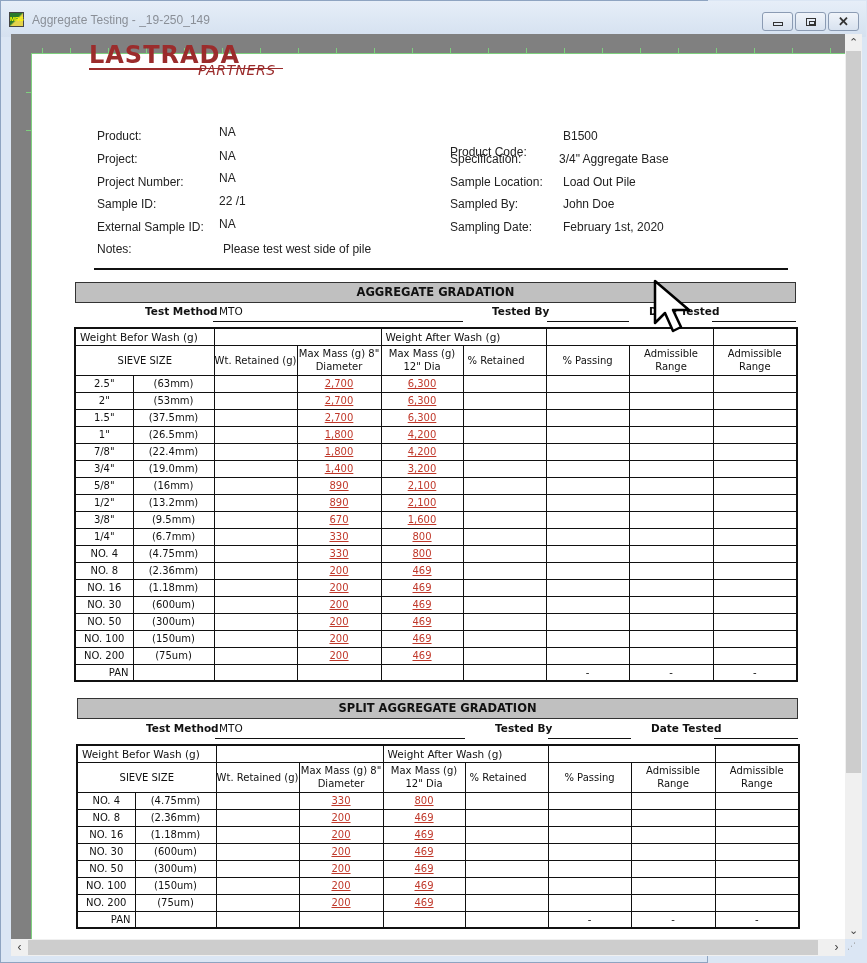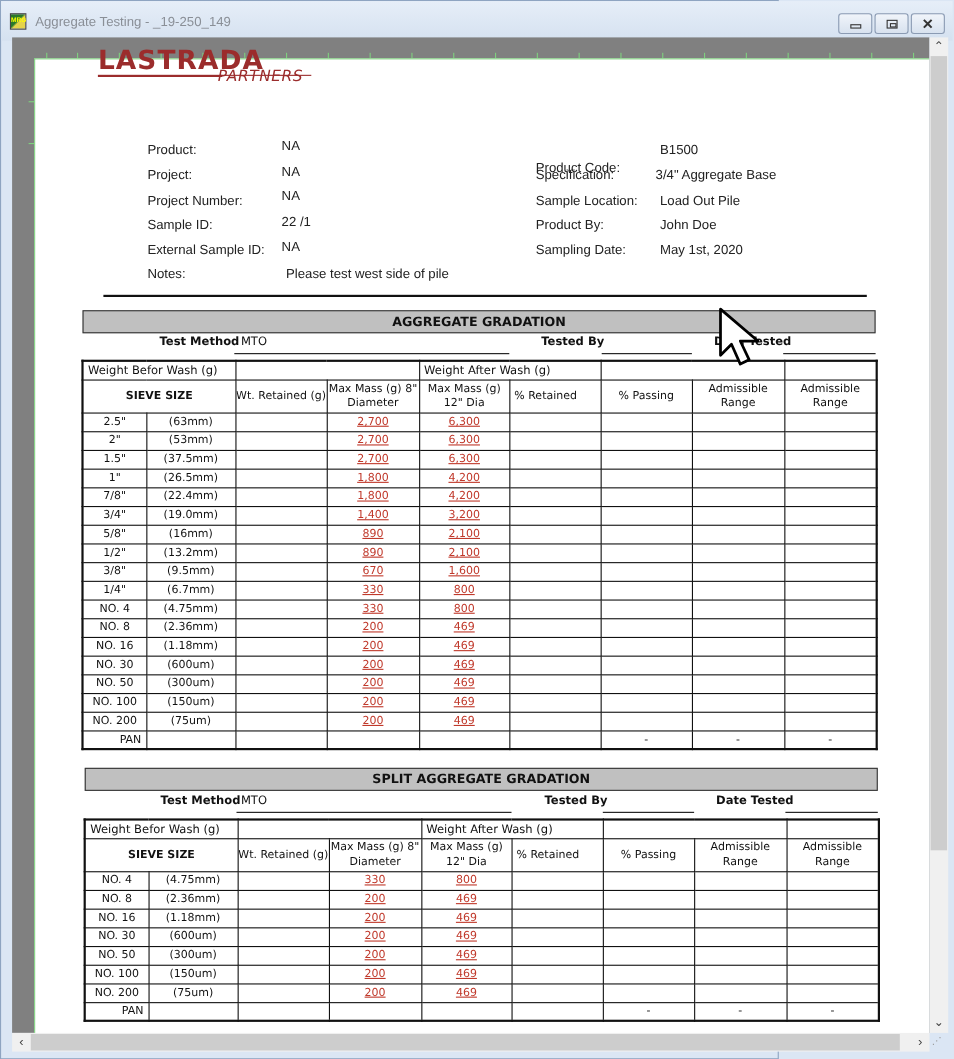--- a/index.html
+++ b/index.html
@@ -1,17 +1,17 @@
 <!DOCTYPE html>
 <html><head>
 <meta charset="utf-8">
 <style>
   * { box-sizing: border-box; margin: 0; padding: 0; }
   html, body { width: 867px; height: 963px; overflow: hidden; background: #dbe6f4; font-family: "Liberation Sans", sans-serif; }
-  .window { position: absolute; left: 0; top: 0; width: 708px; height: 963px; background: #dbe6f4; border: 1px solid #8ea4c1; padding-left: 37px; }
+  .window { position: absolute; left: 0; top: 0; width: 708px; height: 963px; background: #dbe6f4; border: 1px solid #8ea4c1; }
   .titlebar { position: absolute; left: 0; top: 0; width: 865px; height: 36px; background: linear-gradient(#e6eef8, #d5e1f0); }
   .app-icon { position: absolute; left: 8px; top: 11px; width: 15px; height: 15px; background: linear-gradient(135deg, #2a7a2a 0%, #2a7a2a 45%, #e5d34a 55%, #e5d34a 100%); border: 1px solid #444; font-size: 6px; color: #ff0; font-weight: bold; line-height: 13px; text-align: center; }
   .title-text { position: absolute; left: 31px; top: 12px; font-size: 12px; color: #8a8f97; }
   .win-btn { position: absolute; top: 11px; width: 31px; height: 19px; border: 1px solid #8b9bb3; border-radius: 3px; background: linear-gradient(#f0f4fa, #d8e2ef); display: flex; align-items: center; justify-content: center; }
   .win-btn.min { left: 761px; }
   .win-btn.max { left: 794px; }
   .win-btn.close { left: 827px; width: 31px; }
   .min-glyph { width: 10px; height: 4px; border: 1px solid #333; margin-top: 4px; }
   .max-glyph { width: 10px; height: 8px; border: 1px solid #333; position: relative; }
   .max-glyph::after { content: ""; position: absolute; left: 2px; top: 2px; width: 4px; height: 2px; border: 1px solid #333; }
@@ -46,21 +46,21 @@
   .meta { position: absolute; font-size: 10.5px; font-family: "DejaVu Sans", sans-serif; color: #111; }
   .meta .b { font-weight: bold; position: absolute; white-space: nowrap; }
   .meta .v { position: absolute; white-space: nowrap; }
   .meta .ul { position: absolute; height: 1px; background: #111; }
 
   table.grad { position: absolute; border-collapse: collapse; border: 2px solid #111; font-family: "DejaVu Sans", sans-serif; font-size: 10px; color: #111; table-layout: fixed; }
   table.grad td { border: 1px solid #111; height: 17px; text-align: center; padding: 0; white-space: nowrap; overflow: hidden; }
   table.grad td.left { text-align: left; padding-left: 4px; }
   table.grad td.right { text-align: right; padding-right: 4px; }
   table.grad tr.hdr td { height: 30px; line-height: 13px; font-size: 10px; white-space: normal; }
-  table.grad td.sieve-hdr { font-weight: bold; font-size: 10px; margin-top: 32px; }
+  table.grad td.sieve-hdr { font-weight: normal; font-size: 10px; margin-top: 32px; }
   table.grad td.red { color: #c0392b; text-decoration: underline; }
   table.grad td.small { font-size: 9px; }
 
   .cursor { position: absolute; left: 652px; top: 278px; width: 40px; height: 56px; }
 </style>
 </head>
 <body>
 
 <div class="window">
   <div class="titlebar">
@@ -128,24 +128,24 @@
     <span class="val" style="left:222px;top:241px">Please test west side of pile</span>
   </div>
 
   <div class="info">
     <span class="lbl" style="left:449px;top:144px">Product Code:</span>
     <span class="val" style="left:562px;top:128px">B1500</span>
     <span class="lbl" style="left:449px;top:151px">Specification:</span>
     <span class="val" style="left:558px;top:151px">3/4" Aggregate Base</span>
     <span class="lbl" style="left:449px;top:174px">Sample Location:</span>
     <span class="val" style="left:562px;top:174px">Load Out Pile</span>
-    <span class="lbl" style="left:449px;top:196px">Product By:</span>
+    <span class="lbl" style="left:449px;top:196px">Sampled By:</span>
     <span class="val" style="left:562px;top:196px">John Doe</span>
     <span class="lbl" style="left:449px;top:219px">Sampling Date:</span>
-    <span class="val" style="left:562px;top:219px">May 1st, 2020</span>
+    <span class="val" style="left:562px;top:219px">February 1st, 2020</span>
   </div>
 
   <div class="hr-thick"></div>
 
   <div class="section-header" style="left:74px;top:281px;width:721px">AGGREGATE GRADATION</div>
   <div class="meta" style="left:0;top:304px;width:867px;height:18px">
     <span class="b" style="left:144px;top:0">Test Method</span>
     <span class="v" style="left:218px;top:0">MTO</span>
     <div class="ul" style="left:212px;top:16px;width:250px"></div>
     <span class="b" style="left:491px;top:0">Tested By</span>

